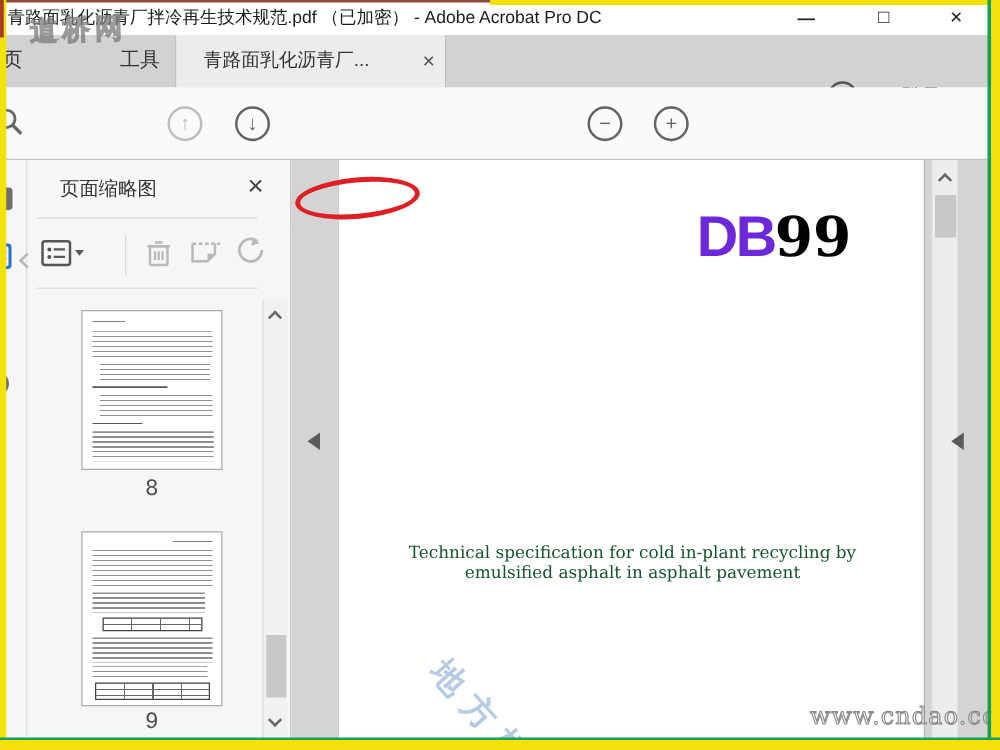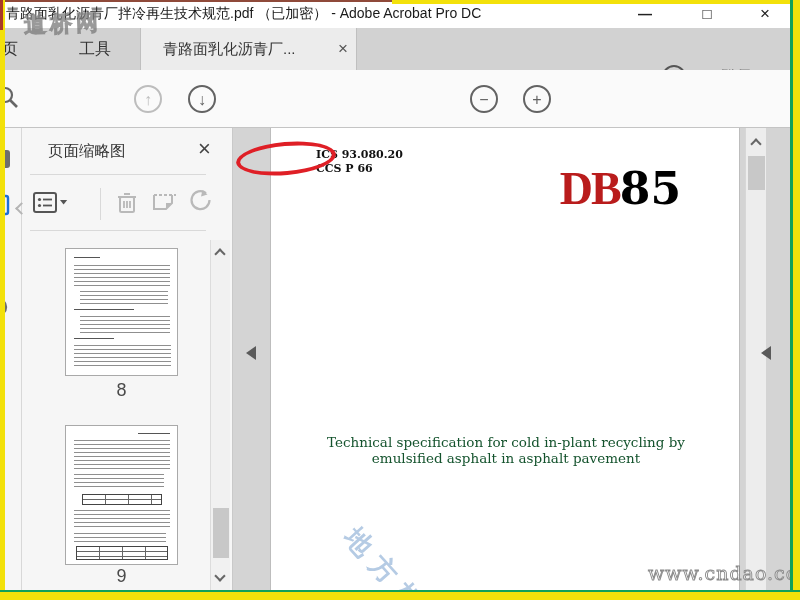--- a/index.html
+++ b/index.html
@@ -27,21 +27,21 @@
 
   
   #wm-topleft { position:absolute; left:24px; top:9px; z-index:60; font-family:"DejaVu Serif",serif;
     font-size:22px; font-weight:bold; letter-spacing:4px; transform:rotate(-2deg);
     color:rgba(255,255,255,0.15); -webkit-text-stroke:1px rgba(120,120,120,0.75); }
 
   
   #tabbar { position:absolute; left:0; top:28px; width:800px; height:42px; background:#d2d2d2; }
   .tab-label { font-size:16px; color:#333; }
   #tab-home { position:absolute; left:-14px; top:0; height:42px; line-height:42px; }
-  #tab-tools { position:absolute; left:50px; top:0; width:90px; height:42px; line-height:42px; text-align:center; }
+  #tab-tools { position:absolute; left:38px; top:0; width:90px; height:42px; line-height:42px; text-align:right; }
   #tab-doc { position:absolute; left:140px; top:0; width:217px; height:42px; background:#ececec;
     border-left:1px solid #bfbfbf; border-right:1px solid #bfbfbf; line-height:42px;text-align:center; }
   #tab-doc-label { position:absolute; left:22px; top:0; font-size:15px; color:#333; }
   #tab-doc-close { position:absolute; right:8px; top:0; font-size:17px; color:#555; line-height:42px; }
   #help-circle { position:absolute; left:662px; top:37px; width:24px; height:24px; border:2px solid #555;
     border-radius:50%; text-align:center; line-height:20px; font-size:14px; font-weight:bold; color:#555; }
   #signin { position:absolute; left:720px; top:38px; font-size:17px; color:#333; }
 
   
   #toolbar { position:absolute; left:0; top:70px; width:800px; height:58px; background:#fafafa;
@@ -102,21 +102,21 @@
   #docpane { position:absolute; left:233px; top:0; width:567px; height:464px; background:#d4d4d4; overflow:hidden; }
   .pane-arrow { position:absolute; width:0; height:0; border-top:7px solid transparent;
     border-bottom:7px solid transparent; border-right:10px solid #5a5a5a; }
   #arrow-gutter { left:13px; top:218px; }
   #arrow-right { left:528px; top:218px; }
   #docpage { position:absolute; left:37px; top:0; width:470px; height:464px; background:#fff;
     border-left:1px solid #bdbdbd; border-right:1px solid #bdbdbd; }
   .serif { font-family:"DejaVu Serif",serif; }
   #ics-block { position:absolute; left:45px; top:20px; font-size:11px; color:#111; line-height:14px; font-weight:bold; }
   #logo { position:absolute; right:58px; top:34px; }
-  #logo-db { font-size:46px; font-weight:900; letter-spacing:-2px; color:#b91c1c; font-family:Liberation Serif, serif;margin-top:32px; }
+  #logo-db { font-size:46px; font-weight:900; letter-spacing:-2px; color:#6d28d9; font-family:Liberation Sans, sans-serif;margin-top:32px; }
   #logo-64 { font-size:44px; font-weight:bold; color:#000; font-family:"DejaVu Serif",serif; }
   #std-name { position:absolute; left:0; top:96px; width:100%; text-align:center; font-size:21px;
     font-weight:bold; color:#000; letter-spacing:0.62em; text-indent:0.62em; }
   #std-code { position:absolute; right:56px; top:134px; font-size:12.5px; font-weight:bold; color:#000; }
   #doc-title-cn { position:absolute; left:0; top:262px; width:100%; text-align:center;
     font-size:23px; font-weight:bold; color:#000; }
   #doc-title-en { position:absolute; left:25px; top:306px; width:420px; text-align:center;
     font-size:13.5px; color:#14532d; line-height:16px; }
   #wm-diag { position:absolute; left:92px; top:392px; font-size:27px; color:#b5cbe4;
     letter-spacing:10px; transform:rotate(48deg); transform-origin:left top; font-weight:bold; }
@@ -303,26 +303,22 @@
         <div class="chev chev-up" style="top:10px;"></div>
         <div id="side-thumbbar"></div>
         <div class="chev chev-down" style="top:332px;"></div>
       </div>
     </div>
 
     <div id="docpane">
       <div class="pane-arrow" id="arrow-gutter"></div>
 
       <div id="docpage">
-        <div id="ics-block" class="serif">
-          <div>ICS  93.080.20</div>
-          <div>CCS P 66</div>
-        </div>
         <div id="logo">
-          <span id="logo-db">DB</span><span id="logo-64">85</span>
+          <span id="logo-db">DB</span><span id="logo-64">99</span>
         </div>
         <div id="doc-title-en" class="serif">Technical specification for cold in-plant recycling by emulsified asphalt in asphalt pavement</div>
         <div id="wm-diag">地方标准</div>
       </div>
 
       <div id="doc-scroll">
         <div class="chev chev-up" style="top:12px; left:6px;"></div>
         <div id="doc-thumbbar"></div>
       </div>
       <div class="pane-arrow" id="arrow-right"></div>

